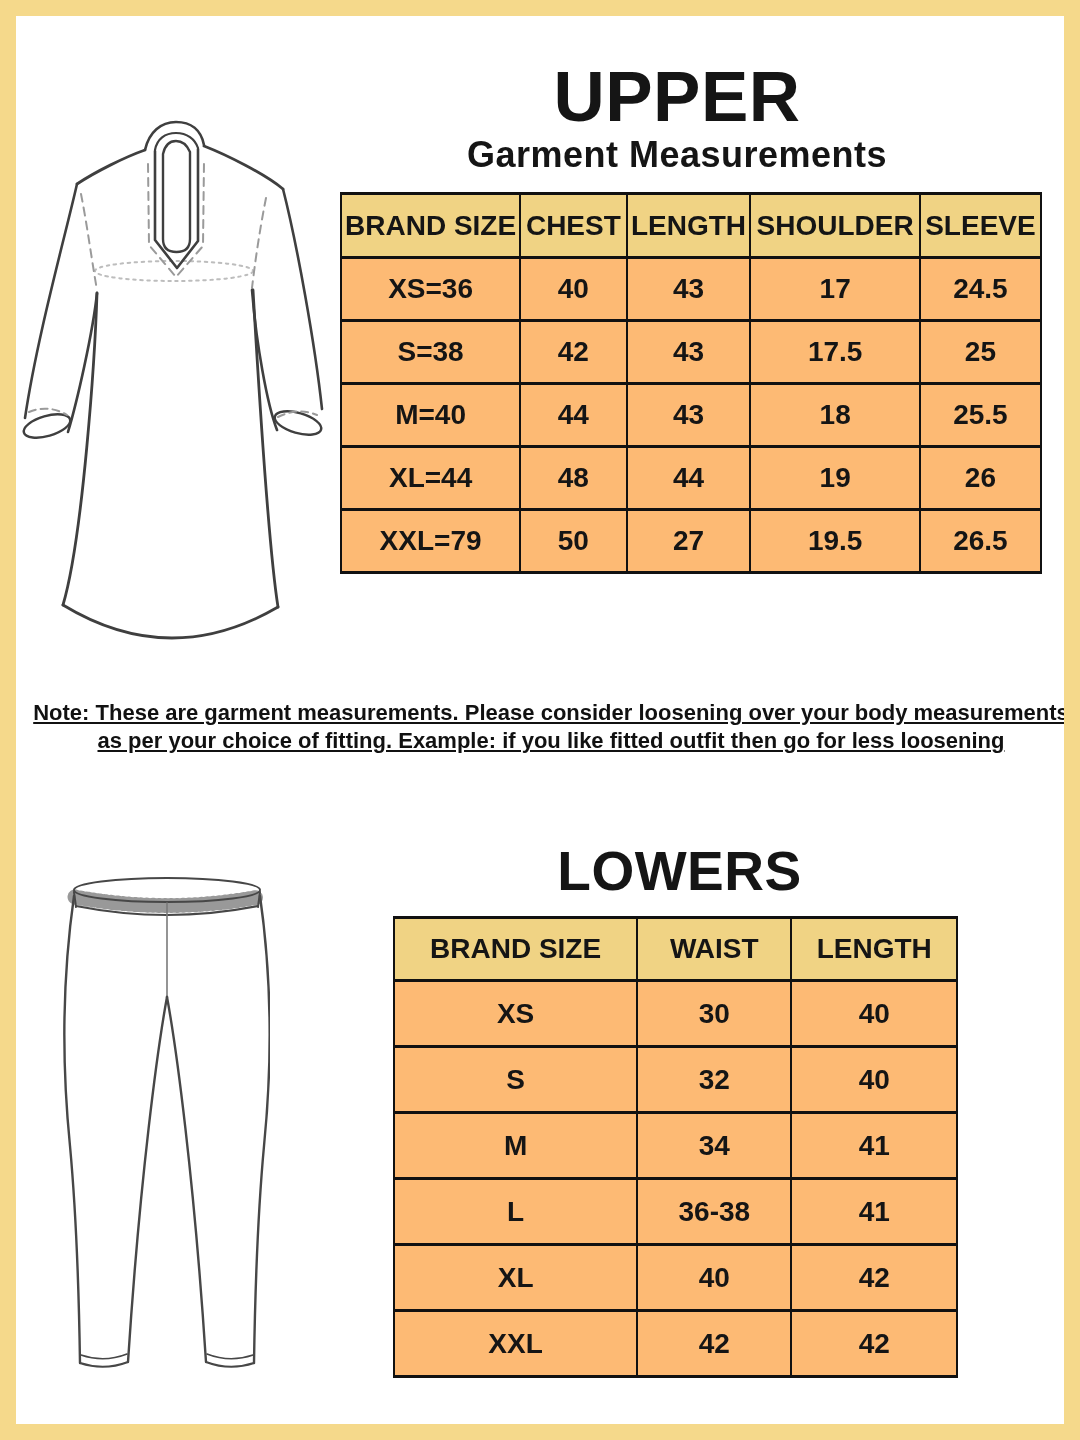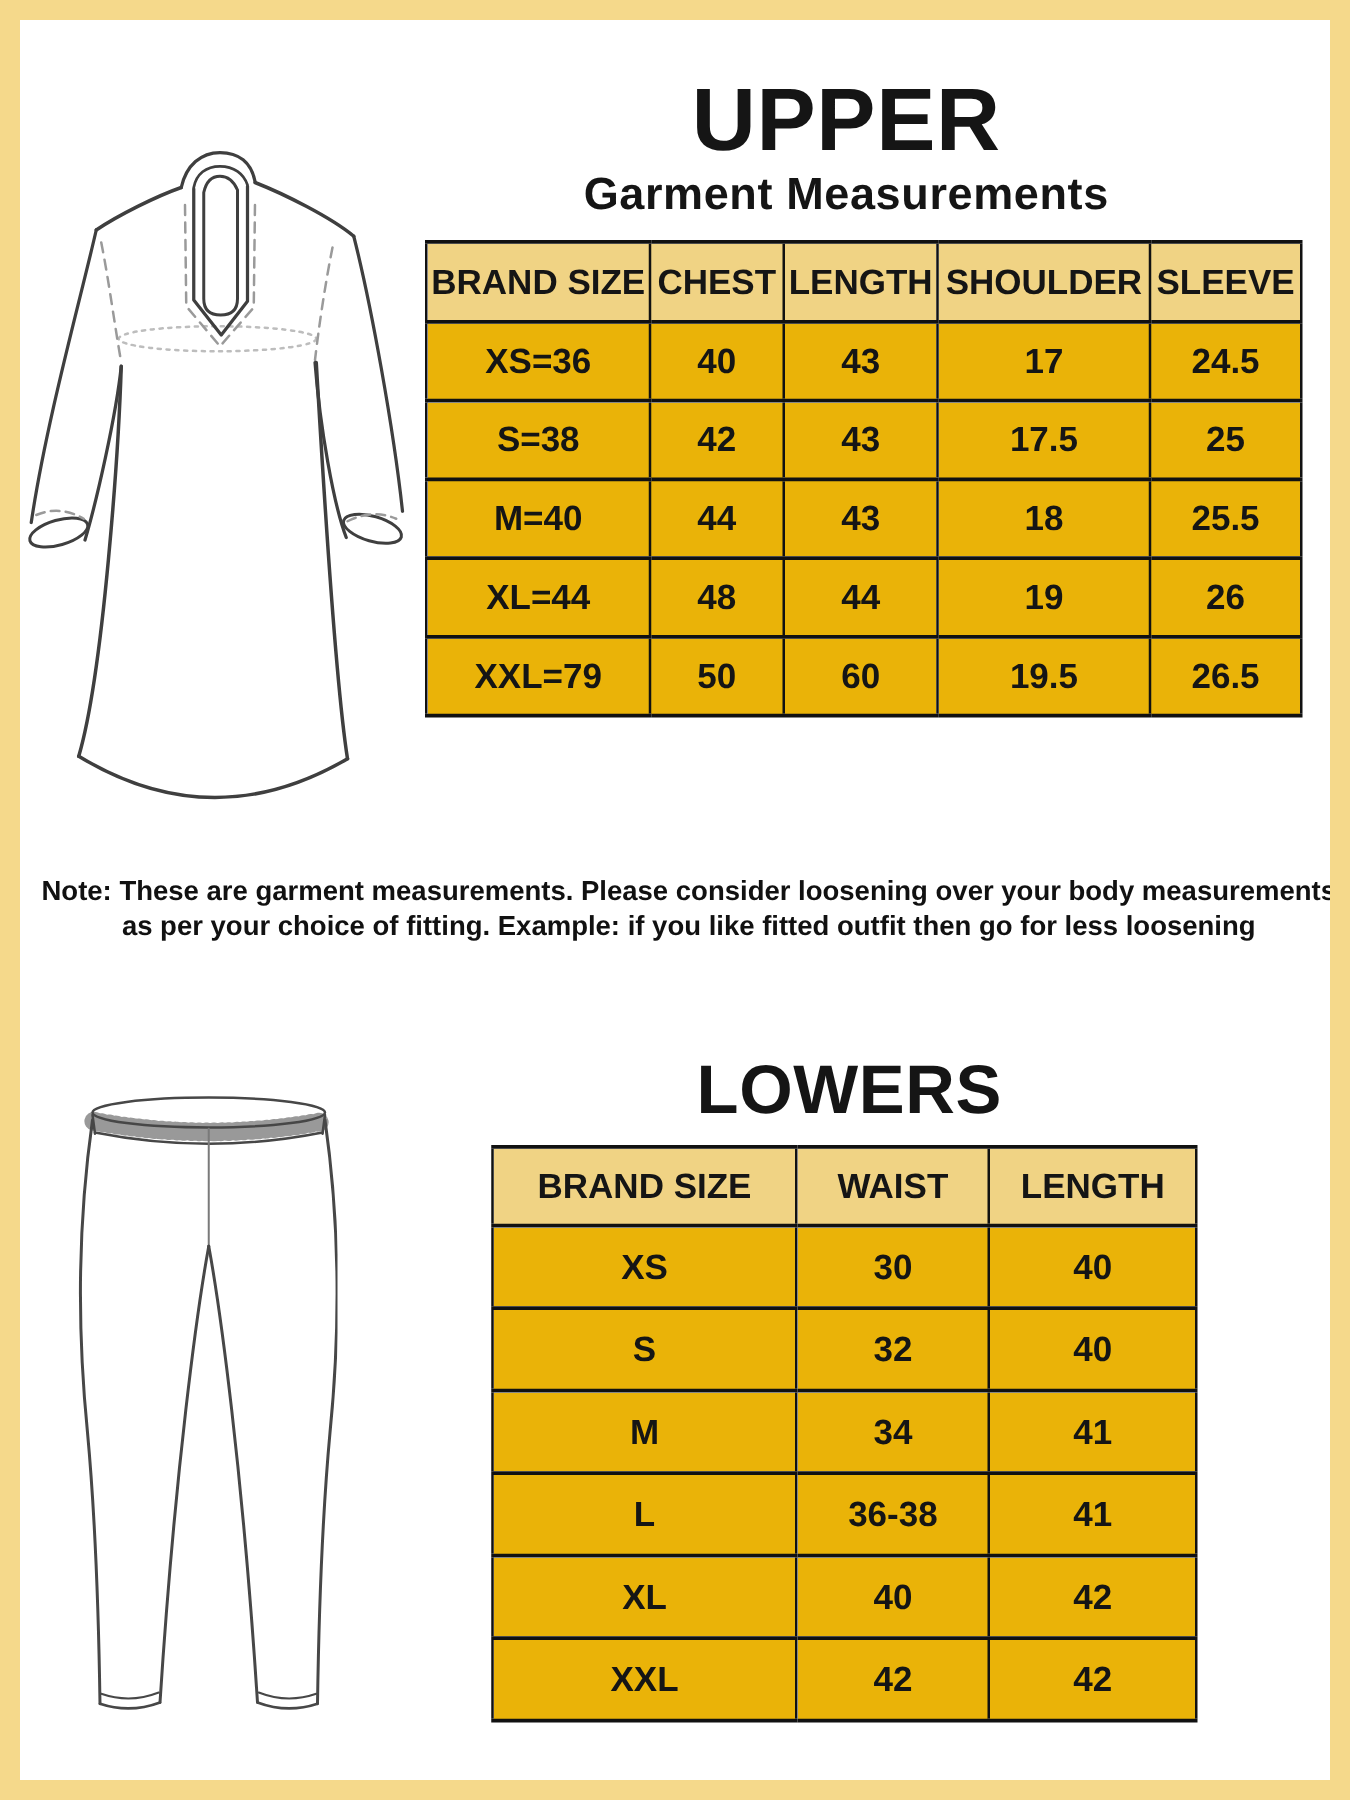--- a/index.html
+++ b/index.html
@@ -17,38 +17,38 @@
 
   table{border-collapse:collapse;table-layout:fixed;position:absolute;}
   th,td{
     text-align:center;vertical-align:middle;
     border-left:2px solid #111;border-right:2px solid #111;
     border-top:3px solid #111;border-bottom:3px solid #111;
     font-size:28px;font-weight:bold;color:#151515;
     padding:0;overflow:hidden;margin-left:36px;
   }
   th{background:#F0D384;}
-  td{background:#eab308;}
+  td{background:#fdba74;}
 
   #upper-table{left:340px;top:192px;width:702px;}
   #upper-table tr{height:63px;}
   #upper-table tr.head{height:64px;}
   #upper-table col.c0{width:25.6%;} #upper-table col.c1{width:15.2%;}
   #upper-table col.c2{width:17.7%;} #upper-table col.c3{width:24.2%;}
   #upper-table col.c4{width:17.3%;}
 
   #lowers-table{left:393px;top:916px;width:565px;}
   #lowers-table tr{height:66px;}
   #lowers-table tr.head{height:63px;}
   #lowers-table col.c0{width:43.2%;} #lowers-table col.c1{width:27.4%;}
   #lowers-table col.c2{width:29.4%;}
 
   .note{
     position:absolute;left:22px;top:699px;width:1058px;
-    text-align:center;font-size:22px;line-height:28px;color:#111;font-weight:bold;
+    text-align:center;font-size:22px;line-height:28px;color:#111;font-weight:bold;text-decoration:underline;
   }
   .illus{position:absolute;}
   #kurta-svg{left:15px;top:112px;width:320px;height:540px;}
   #pants-svg{left:50px;top:866px;width:220px;height:510px;}
 </style>
 </head>
 <body>
 
 <div class="frame"></div>
 
@@ -129,21 +129,21 @@
   <tr>
     <td>XL=44</td>
     <td>48</td>
     <td>44</td>
     <td>19</td>
     <td>26</td>
   </tr>
   <tr>
     <td>XXL=79</td>
     <td>50</td>
-    <td>60</td>
+    <td>27</td>
     <td>19.5</td>
     <td>26.5</td>
   </tr>
 </tbody>
   </table>
 
 <div class="note">
   <div>Note: These are garment measurements. Please consider loosening over your body measurements</div>
   <div>as per your choice of fitting. Example: if you like fitted outfit then go for less loosening</div>
 </div>

